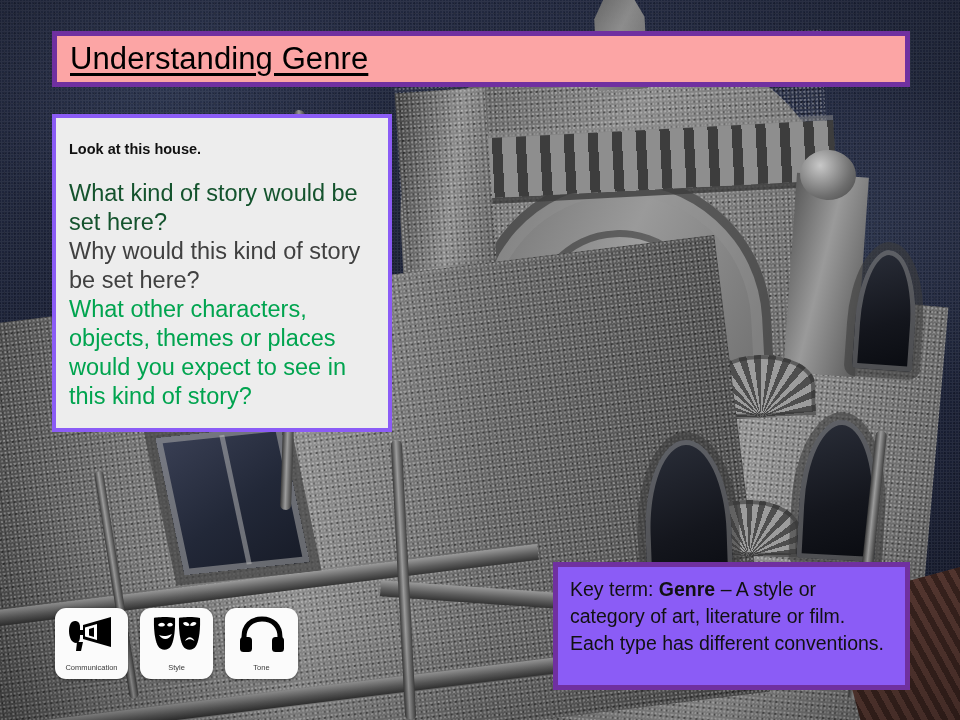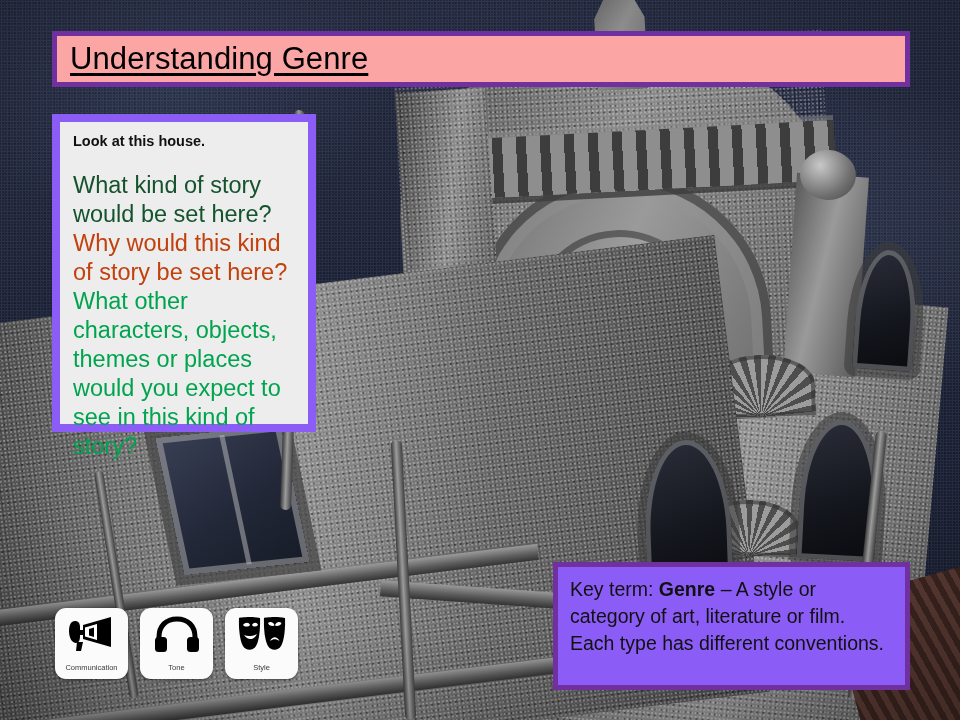--- a/index.html
+++ b/index.html
@@ -194,35 +194,35 @@
   .title-text{
     font-size:31px;color:#000;
     padding-left:13px;
     text-decoration:underline;
     text-underline-offset:4px;
     letter-spacing:.1px;
     white-space:nowrap;
   }
 
   .question-box{
-    position:absolute;left:52px;top:114px;width:264px;height:318px;
+    position:absolute;left:52px;top:114px;width:340px;height:318px;
     background:#ededed;
-    border:8px solid #8b5cf6;
+    border:4px solid #8b5cf6;
     box-sizing:border-box;
-    padding:11px 12px 8px 13px;
+    padding:23px 12px 8px 13px;
   }
   .q-lead{
     font-size:14.5px;font-weight:bold;color:#111;
     margin-bottom:22px;
   }
   .q-line{
     font-size:23.5px;line-height:29px;
   }
   .q-red{color:#14532d;}
-  .q-amber{color:#c2410c;}
+  .q-amber{color:#404040;}
   .q-green{color:#00a44f;}
 
   .keyterm-box{
     position:absolute;left:553px;top:562px;width:357px;height:128px;
     background:#8b5cf6;
     border:5px solid #7030a0;
     box-sizing:border-box;
     padding:9px 10px 0 12px;
   }
   .kt-text{
@@ -324,37 +324,37 @@
         <path fill="#000" d="M16 10 L44 2 L44 32 L16 24 Z"></path>
         <path fill="#fff" d="M18 12.5 L30 9 L30 25 L18 21.5 Z"></path>
         <path fill="#000" d="M22 14 L27 12.5 L27 22 L22 20.5 Z"></path>
         <rect fill="#000" x="13" y="15" width="4" height="5"></rect>
         <path fill="#000" d="M10 27 L16 27 L14 36 L9 36 Z"></path>
       </svg>
       <div class="chip-label">Communication</div>
     </div>
 
     <div class="chip">
-      <svg width="48" height="38" viewBox="0 0 48 38">
-        <path d="M6 30 L6 22 C6 11 13 4 24 4 C35 4 42 11 42 22 L42 30" fill="none" stroke="#000" stroke-width="5" stroke-linecap="round"></path>
-        <rect x="2" y="22" width="12" height="15" rx="3.5" fill="#000"></rect>
-        <rect x="34" y="22" width="12" height="15" rx="3.5" fill="#000"></rect>
-      </svg>
-      <div class="chip-label">Tone</div>
-    </div>
-
-    <div class="chip">
       <svg width="52" height="38" viewBox="0 0 52 38">
         <path fill="#000" d="M3 3 C3 3 13 1 24 3 C24 3 25 22 20 31 C17 36 10 36 7 31 C2 22 3 3 3 3 Z"></path>
         <path fill="#fff" d="M7 10 C9 7 13 7 14 10 C12.5 12 8.5 12 7 10 Z"></path>
         <path fill="#fff" d="M16 10 C17.5 7 21 7 22 10 C20 12 17.5 12 16 10 Z"></path>
         <path fill="#fff" d="M8 20 C12 26 18 25 21 19 C17 21 12 22 8 20 Z"></path>
         <path fill="#000" d="M28 3 C28 3 38 1 49 3 C49 3 50 22 45 31 C42 36 35 36 32 31 C27 22 28 3 28 3 Z"></path>
         <path fill="#fff" d="M32 8 C34.5 6 38 7.5 38.5 10.5 C36 11.5 33 10.5 32 8 Z"></path>
         <path fill="#fff" d="M45.5 8 C43 6 39.5 7.5 39 10.5 C41.5 11.5 44.5 10.5 45.5 8 Z"></path>
         <path fill="#fff" d="M34 26 C36.5 21 41 21 43.5 26 C40 23.5 37.5 23.5 34 26 Z"></path>
       </svg>
       <div class="chip-label">Style</div>
     </div>
 
+    <div class="chip">
+      <svg width="48" height="38" viewBox="0 0 48 38">
+        <path d="M6 30 L6 22 C6 11 13 4 24 4 C35 4 42 11 42 22 L42 30" fill="none" stroke="#000" stroke-width="5" stroke-linecap="round"></path>
+        <rect x="2" y="22" width="12" height="15" rx="3.5" fill="#000"></rect>
+        <rect x="34" y="22" width="12" height="15" rx="3.5" fill="#000"></rect>
+      </svg>
+      <div class="chip-label">Tone</div>
+    </div>
+
   </div>
 
 </div>
 
 </body></html>

